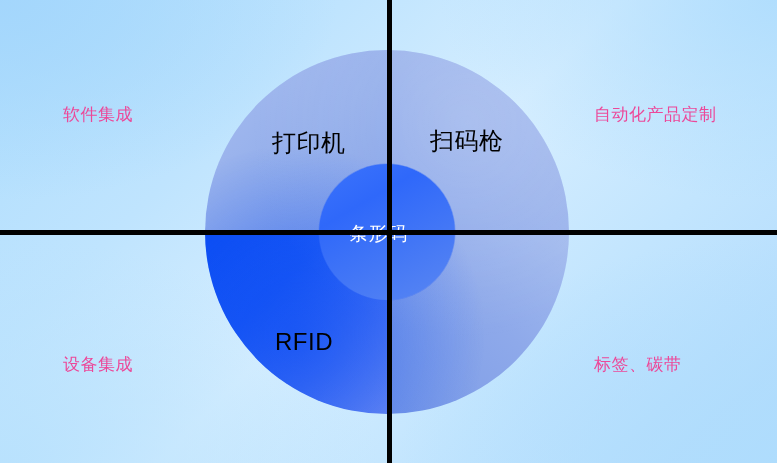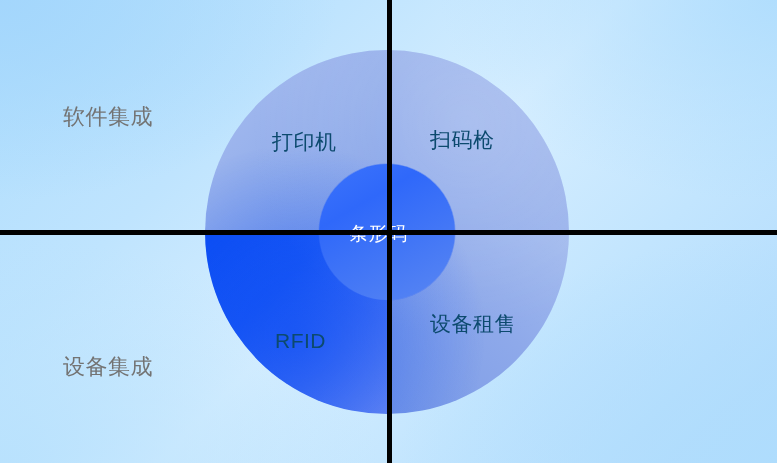--- a/index.html
+++ b/index.html
@@ -106,34 +106,34 @@
     box-shadow: 0 0 0 0.5px rgba(60,110,250,0.5);
   }
 
   
   .lbl {
     position: absolute;
     white-space: nowrap;
     line-height: 1;
   }
   .lbl-inner {
-    color: #0c4a6e;
-    font-size: 21px;
+    color: #000000;
+    font-size: 24px;
     z-index: 35;
     letter-spacing: 0.5px;
   }
   .lbl-core {
     color: #ffffff;
     font-size: 19px;
     z-index: 36;
     letter-spacing: 0.5px;
   }
   .lbl-outer {
-    color: #737373;
-    font-size: 22px;
+    color: #ec4899;
+    font-size: 17px;
     z-index: 35;
     letter-spacing: 0.5px;
   }
 
   .pos-printer   { left: 272px; top: 131px; }
   .pos-scanner   { left: 430px; top: 131px; font-family: Liberation Mono, monospace; }
   .pos-rfid      { left: 275px; top: 313px; margin-top: 17px; }
   .pos-rental    { left: 430px; top: 313px; }
   .pos-barcode   { left: 349px; top: 224px; }
 
@@ -159,20 +159,21 @@
   </div>
 
   <div class="core"></div>
 
   <div class="line-v"></div>
   <div class="line-h"></div>
 
   <div class="lbl lbl-inner pos-printer">打印机</div>
   <div class="lbl lbl-inner pos-scanner">扫码枪</div>
   <div class="lbl lbl-inner pos-rfid">RFID</div>
-  <div class="lbl lbl-inner pos-rental">设备租售</div>
 
   <div class="lbl lbl-core pos-barcode">条形码</div>
 
   <div class="lbl lbl-outer pos-software">软件集成</div>
+  <div class="lbl lbl-outer pos-autocust">自动化产品定制</div>
   <div class="lbl lbl-outer pos-devint">设备集成</div>
+  <div class="lbl lbl-outer pos-ribbon">标签、碳带</div>
 
 </div>
 
 </body></html>

